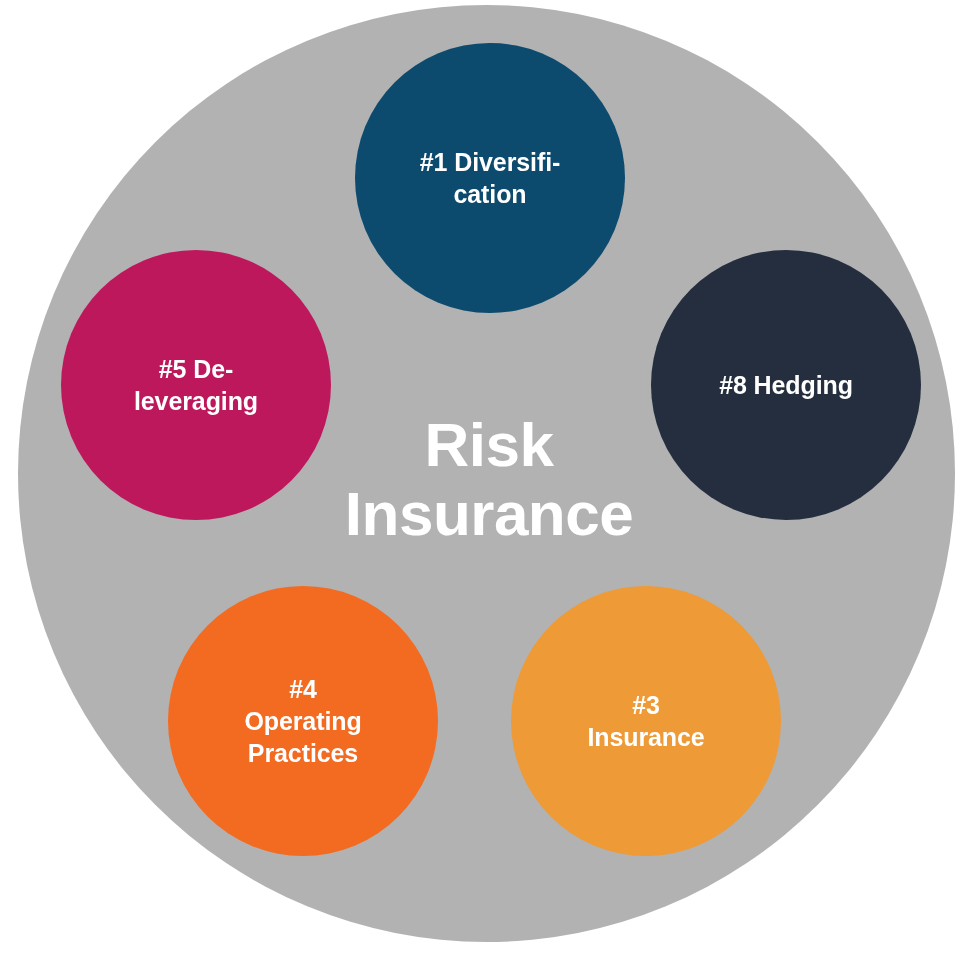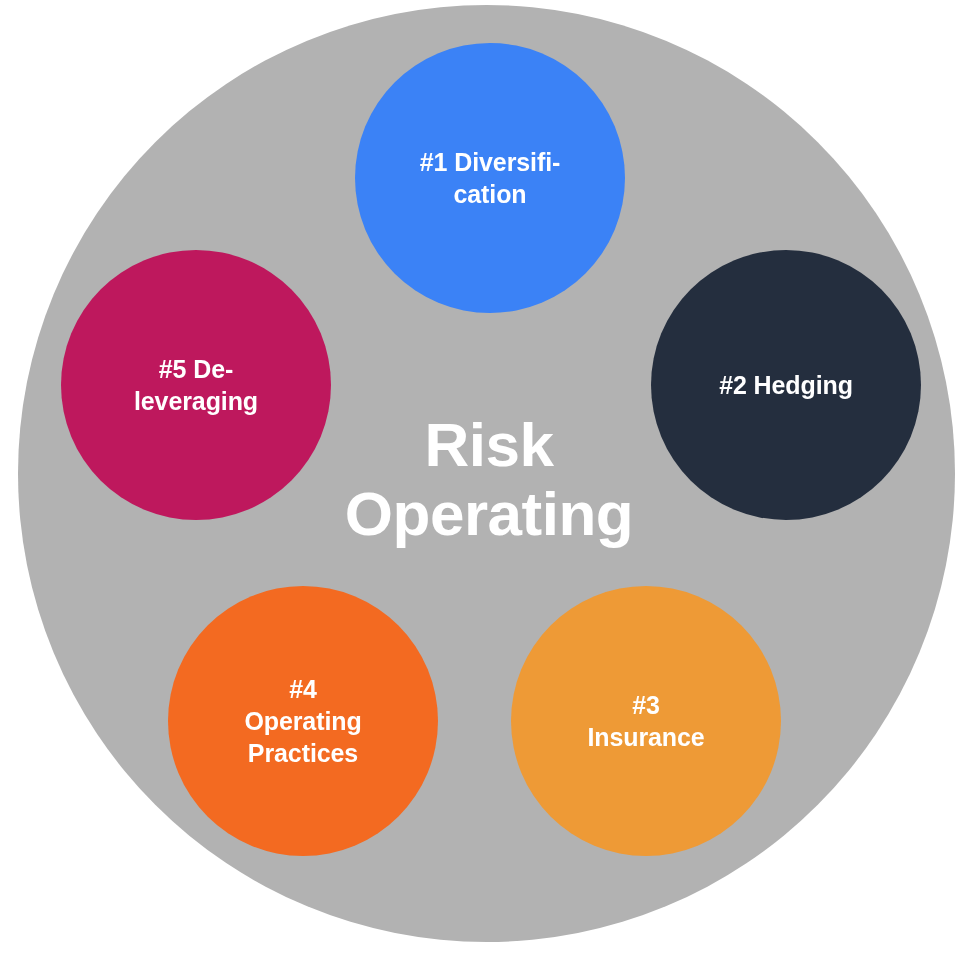--- a/index.html
+++ b/index.html
@@ -68,29 +68,29 @@
   #node-5 { left:  61px; top: 250px; }
 </style>
 </head>
 <body>
 
 <div id="diagram" style="background: rgb(255, 255, 255);">
 
   <div class="hub" style="background: rgb(178, 178, 178);"></div>
 
   <div class="hub-label" style="color: rgb(255, 255, 255);">Risk
-Operating</div>
+Insurance</div>
 
-  <div class="node" id="node-1" style="background: #3b82f6;">
+  <div class="node" id="node-1" style="background: #0c4a6e;">
     <span class="node-label" style="color: rgb(255, 255, 255);">#1 Diversifi-
 cation</span>
   </div>
 
   <div class="node" id="node-2" style="background: rgb(36, 46, 62);">
-    <span class="node-label" style="color: rgb(255, 255, 255);">#2 Hedging</span>
+    <span class="node-label" style="color: rgb(255, 255, 255);">#8 Hedging</span>
   </div>
 
   <div class="node" id="node-3" style="background: rgb(238, 154, 54);">
     <span class="node-label" style="color: rgb(255, 255, 255);">#3
 Insurance</span>
   </div>
 
   <div class="node" id="node-4" style="background: rgb(243, 106, 33);">
     <span class="node-label" style="color: rgb(255, 255, 255);">#4
 Operating

